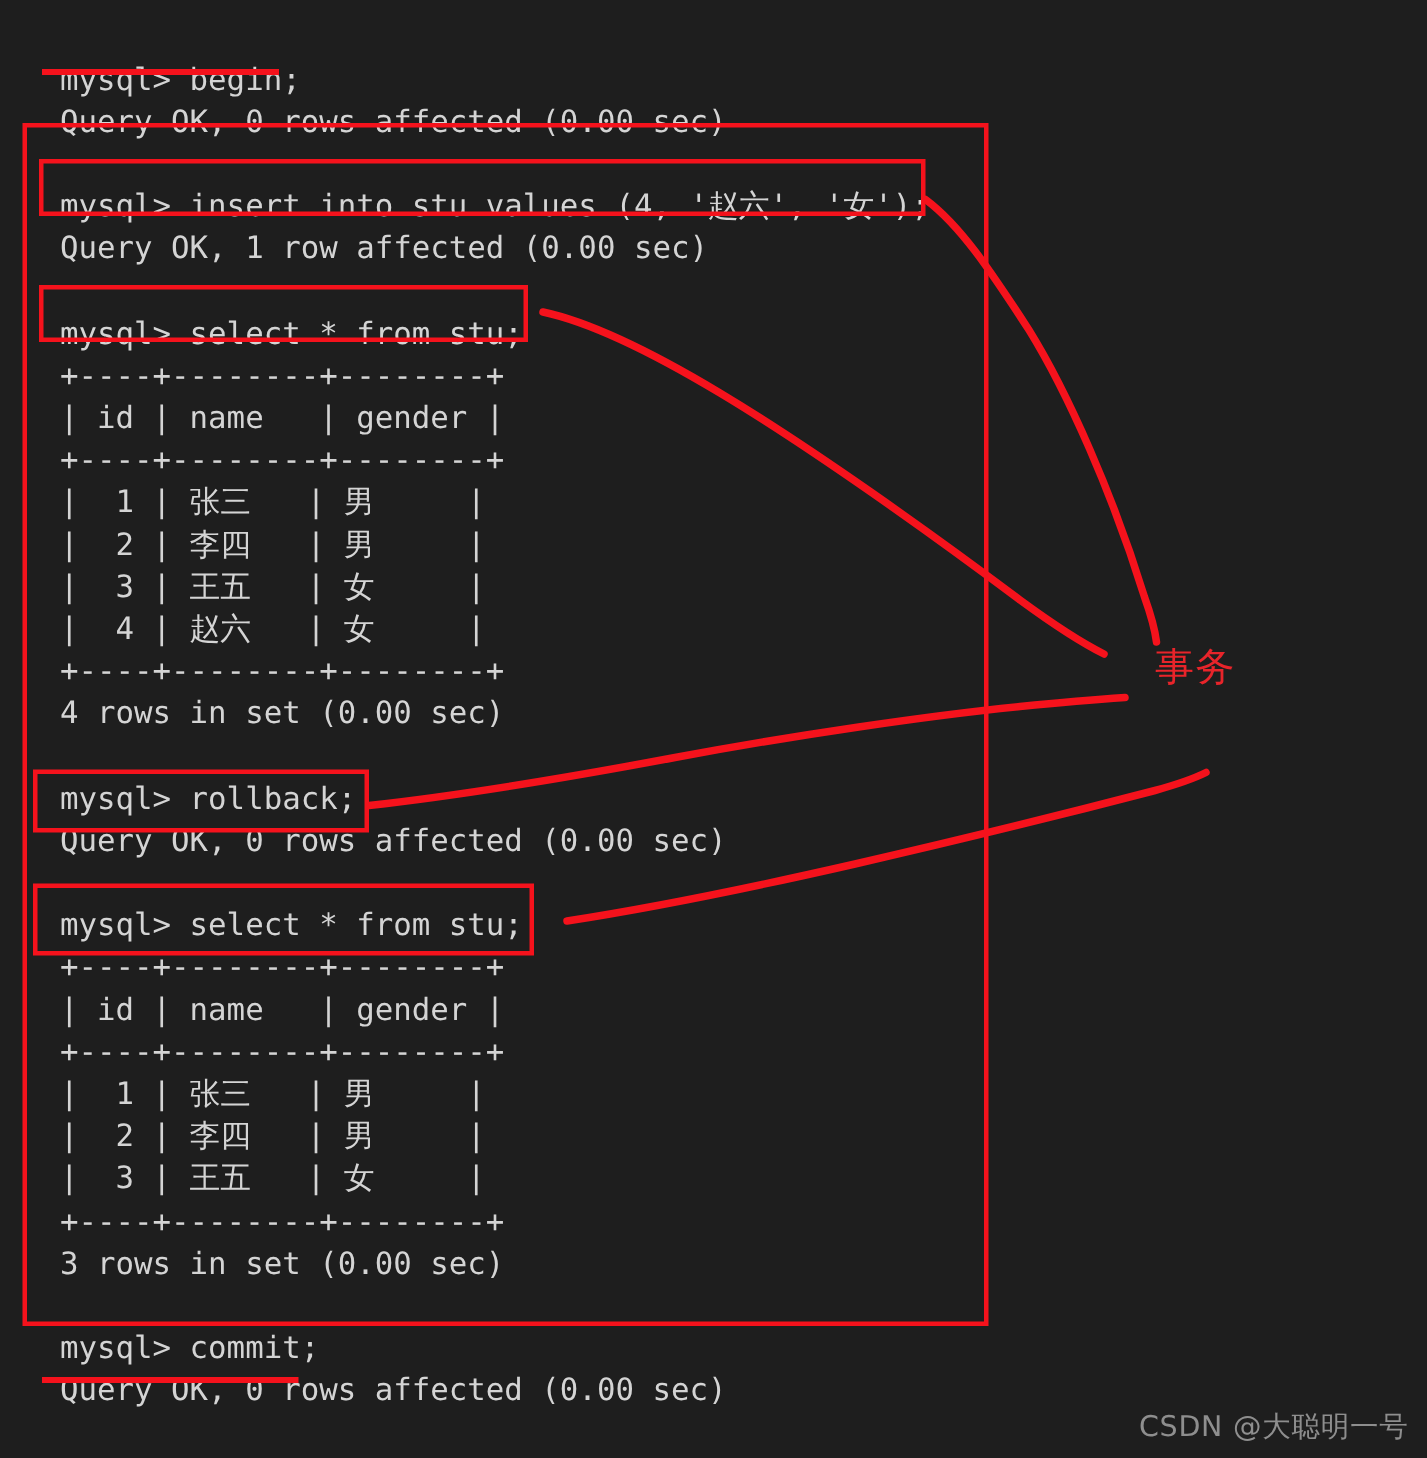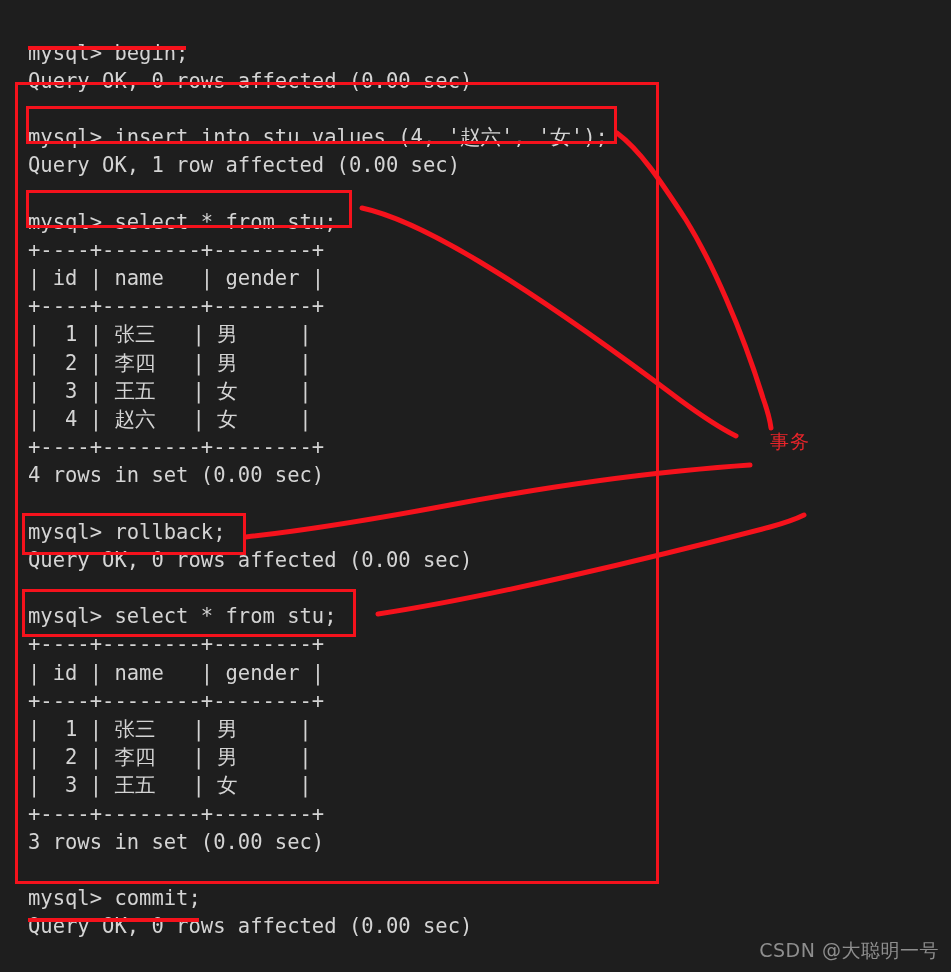--- a/index.html
+++ b/index.html
@@ -28,20 +28,21 @@
     font-family: "DejaVu Sans Mono", "Liberation Mono", monospace;
     font-size: 20.5px;
     line-height: 28.2px;
     white-space: pre;
     letter-spacing: 0px;
     z-index: 2;
   }
   .tline {
     white-space: pre;
     height: 28.2px;
+    margin-left: 12px;
   }
   .tline.blank { height: 28.2px; }
 
   
   #annotations {
     position: absolute;
     left: 0; top: 0;
     width: 951px;
     height: 972px;
     z-index: 3;
@@ -55,21 +56,21 @@
   }
   .runder {
     position: absolute;
     height: 4px;
     background: #f5121c;
   }
   #annot-label {
     position: absolute;
     color: #e8242a;
     font-family: "DejaVu Sans", "Liberation Sans", sans-serif;
-    font-size: 19px;
+    font-size: 26px;
     line-height: 1;
     letter-spacing: 1px;
     z-index: 4;
   }
 
   
   #watermark {
     position: absolute;
     right: 12px;
     bottom: 8px;

